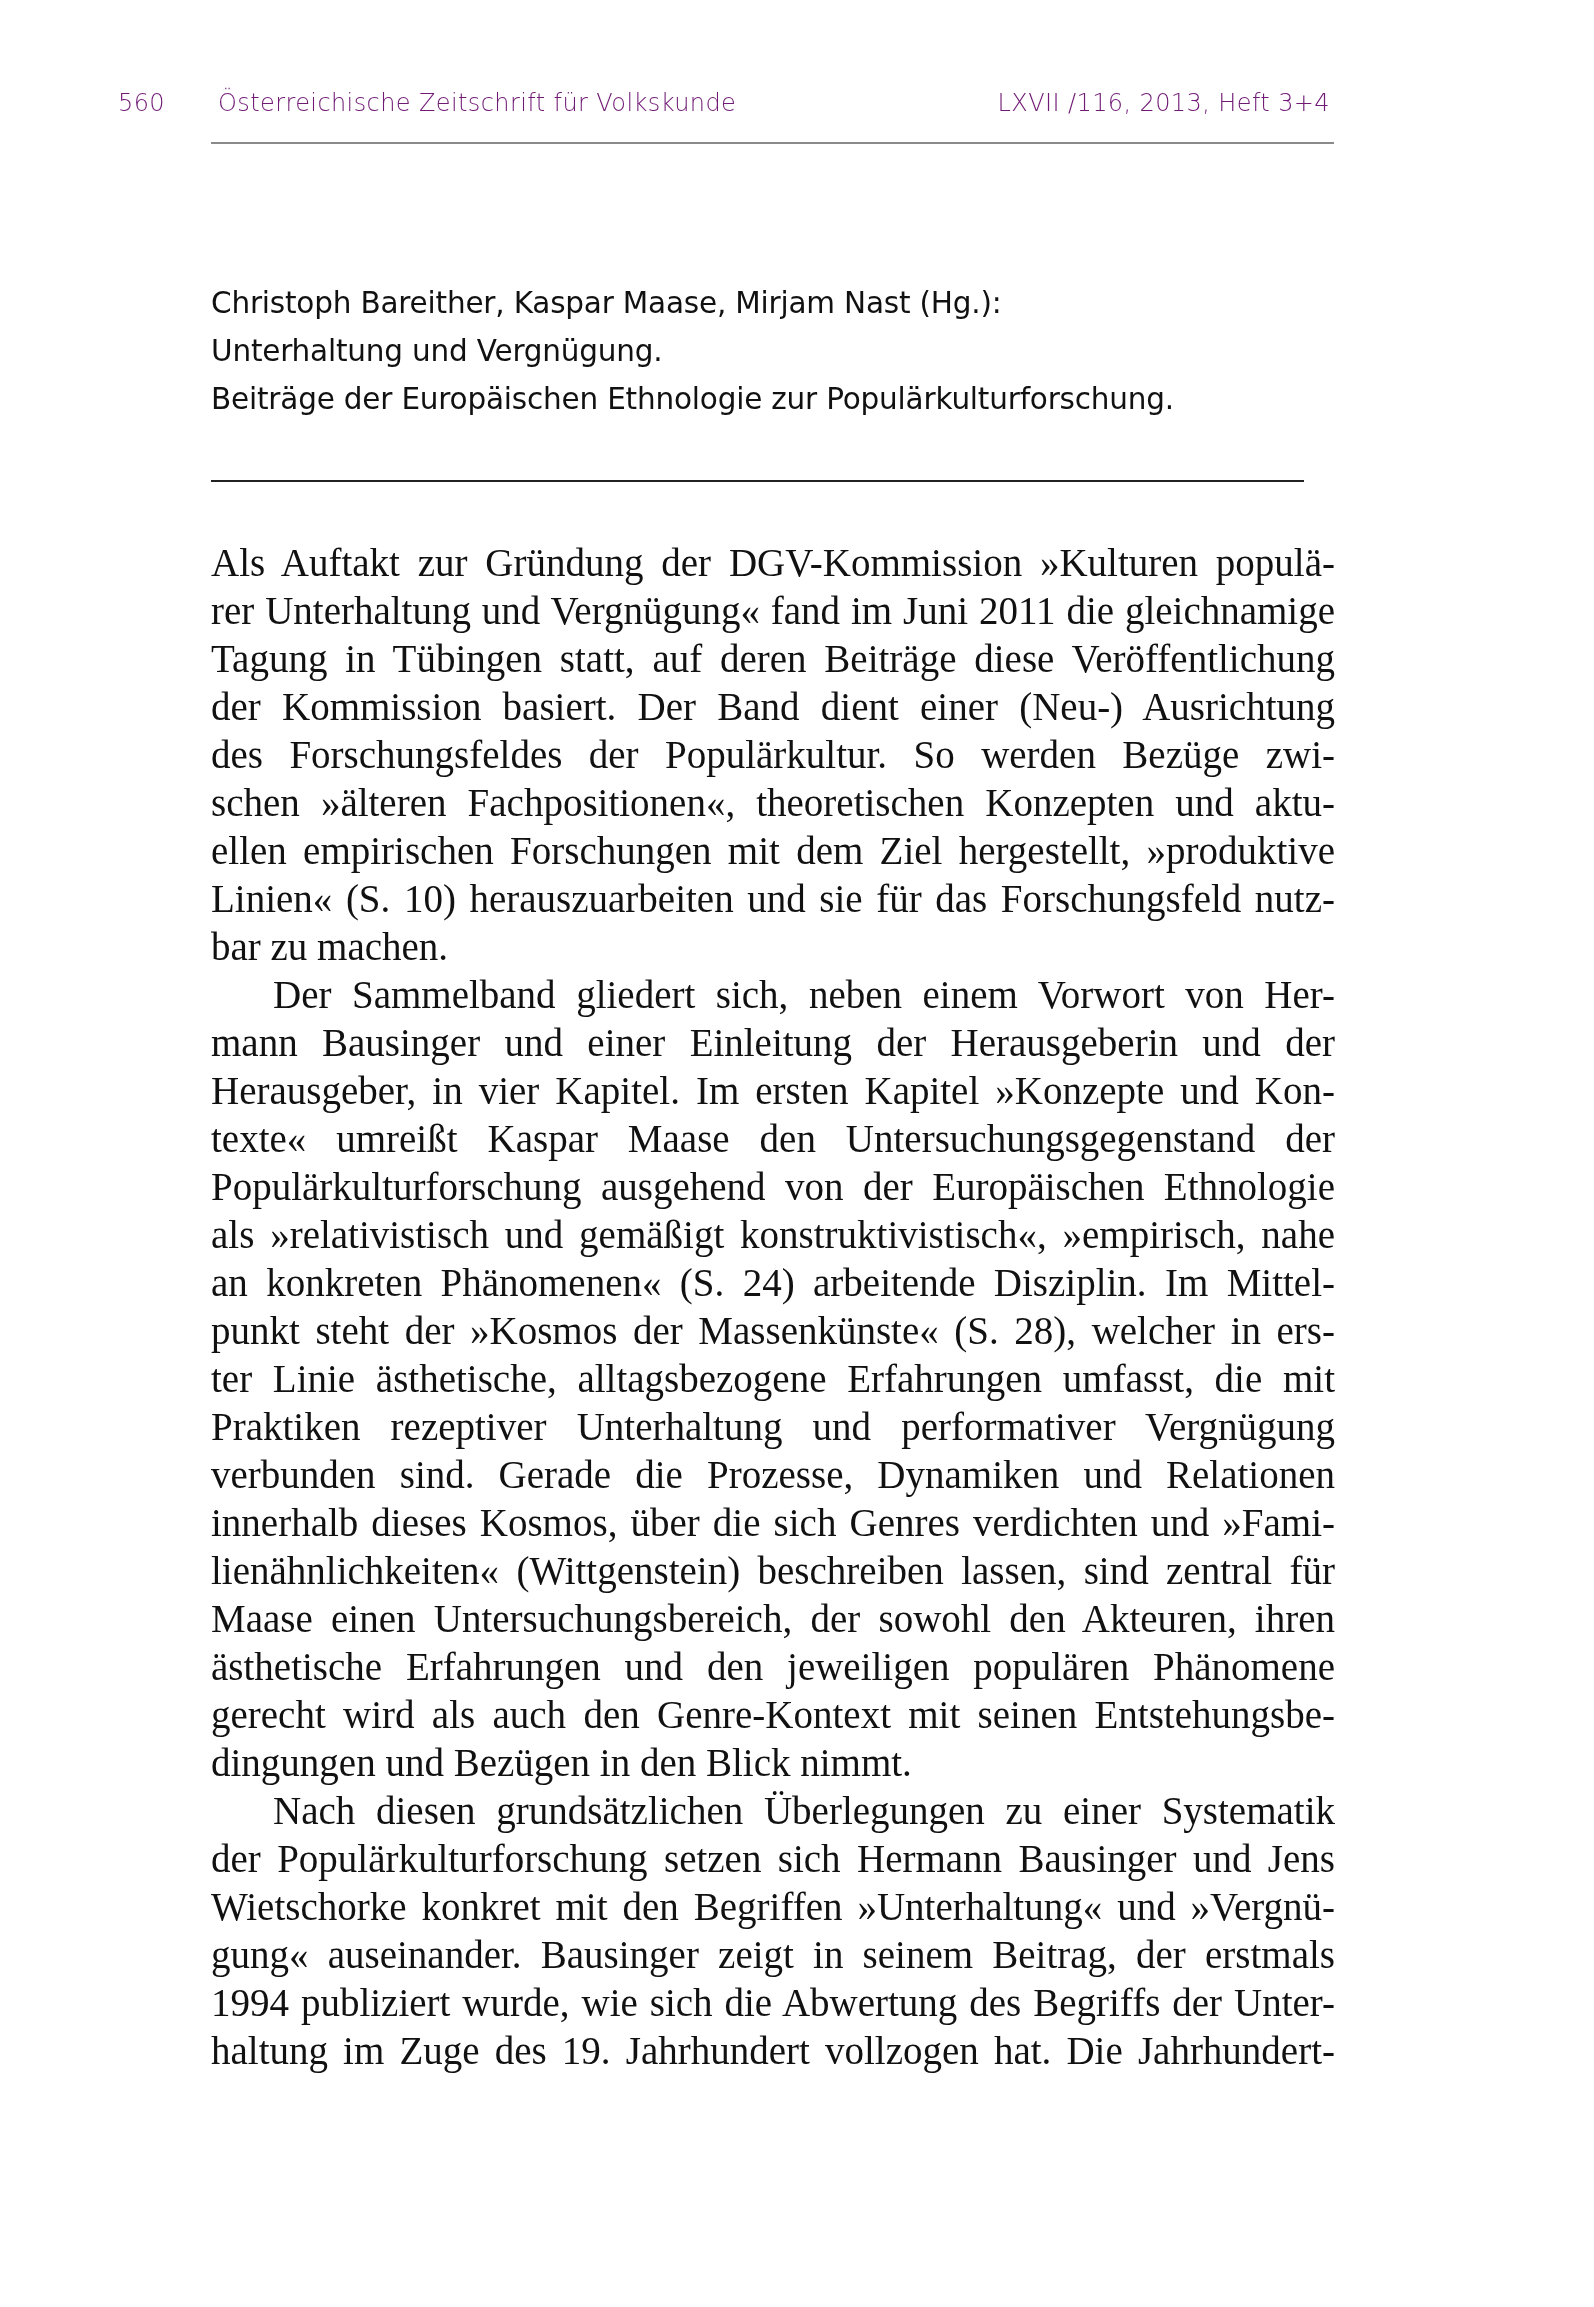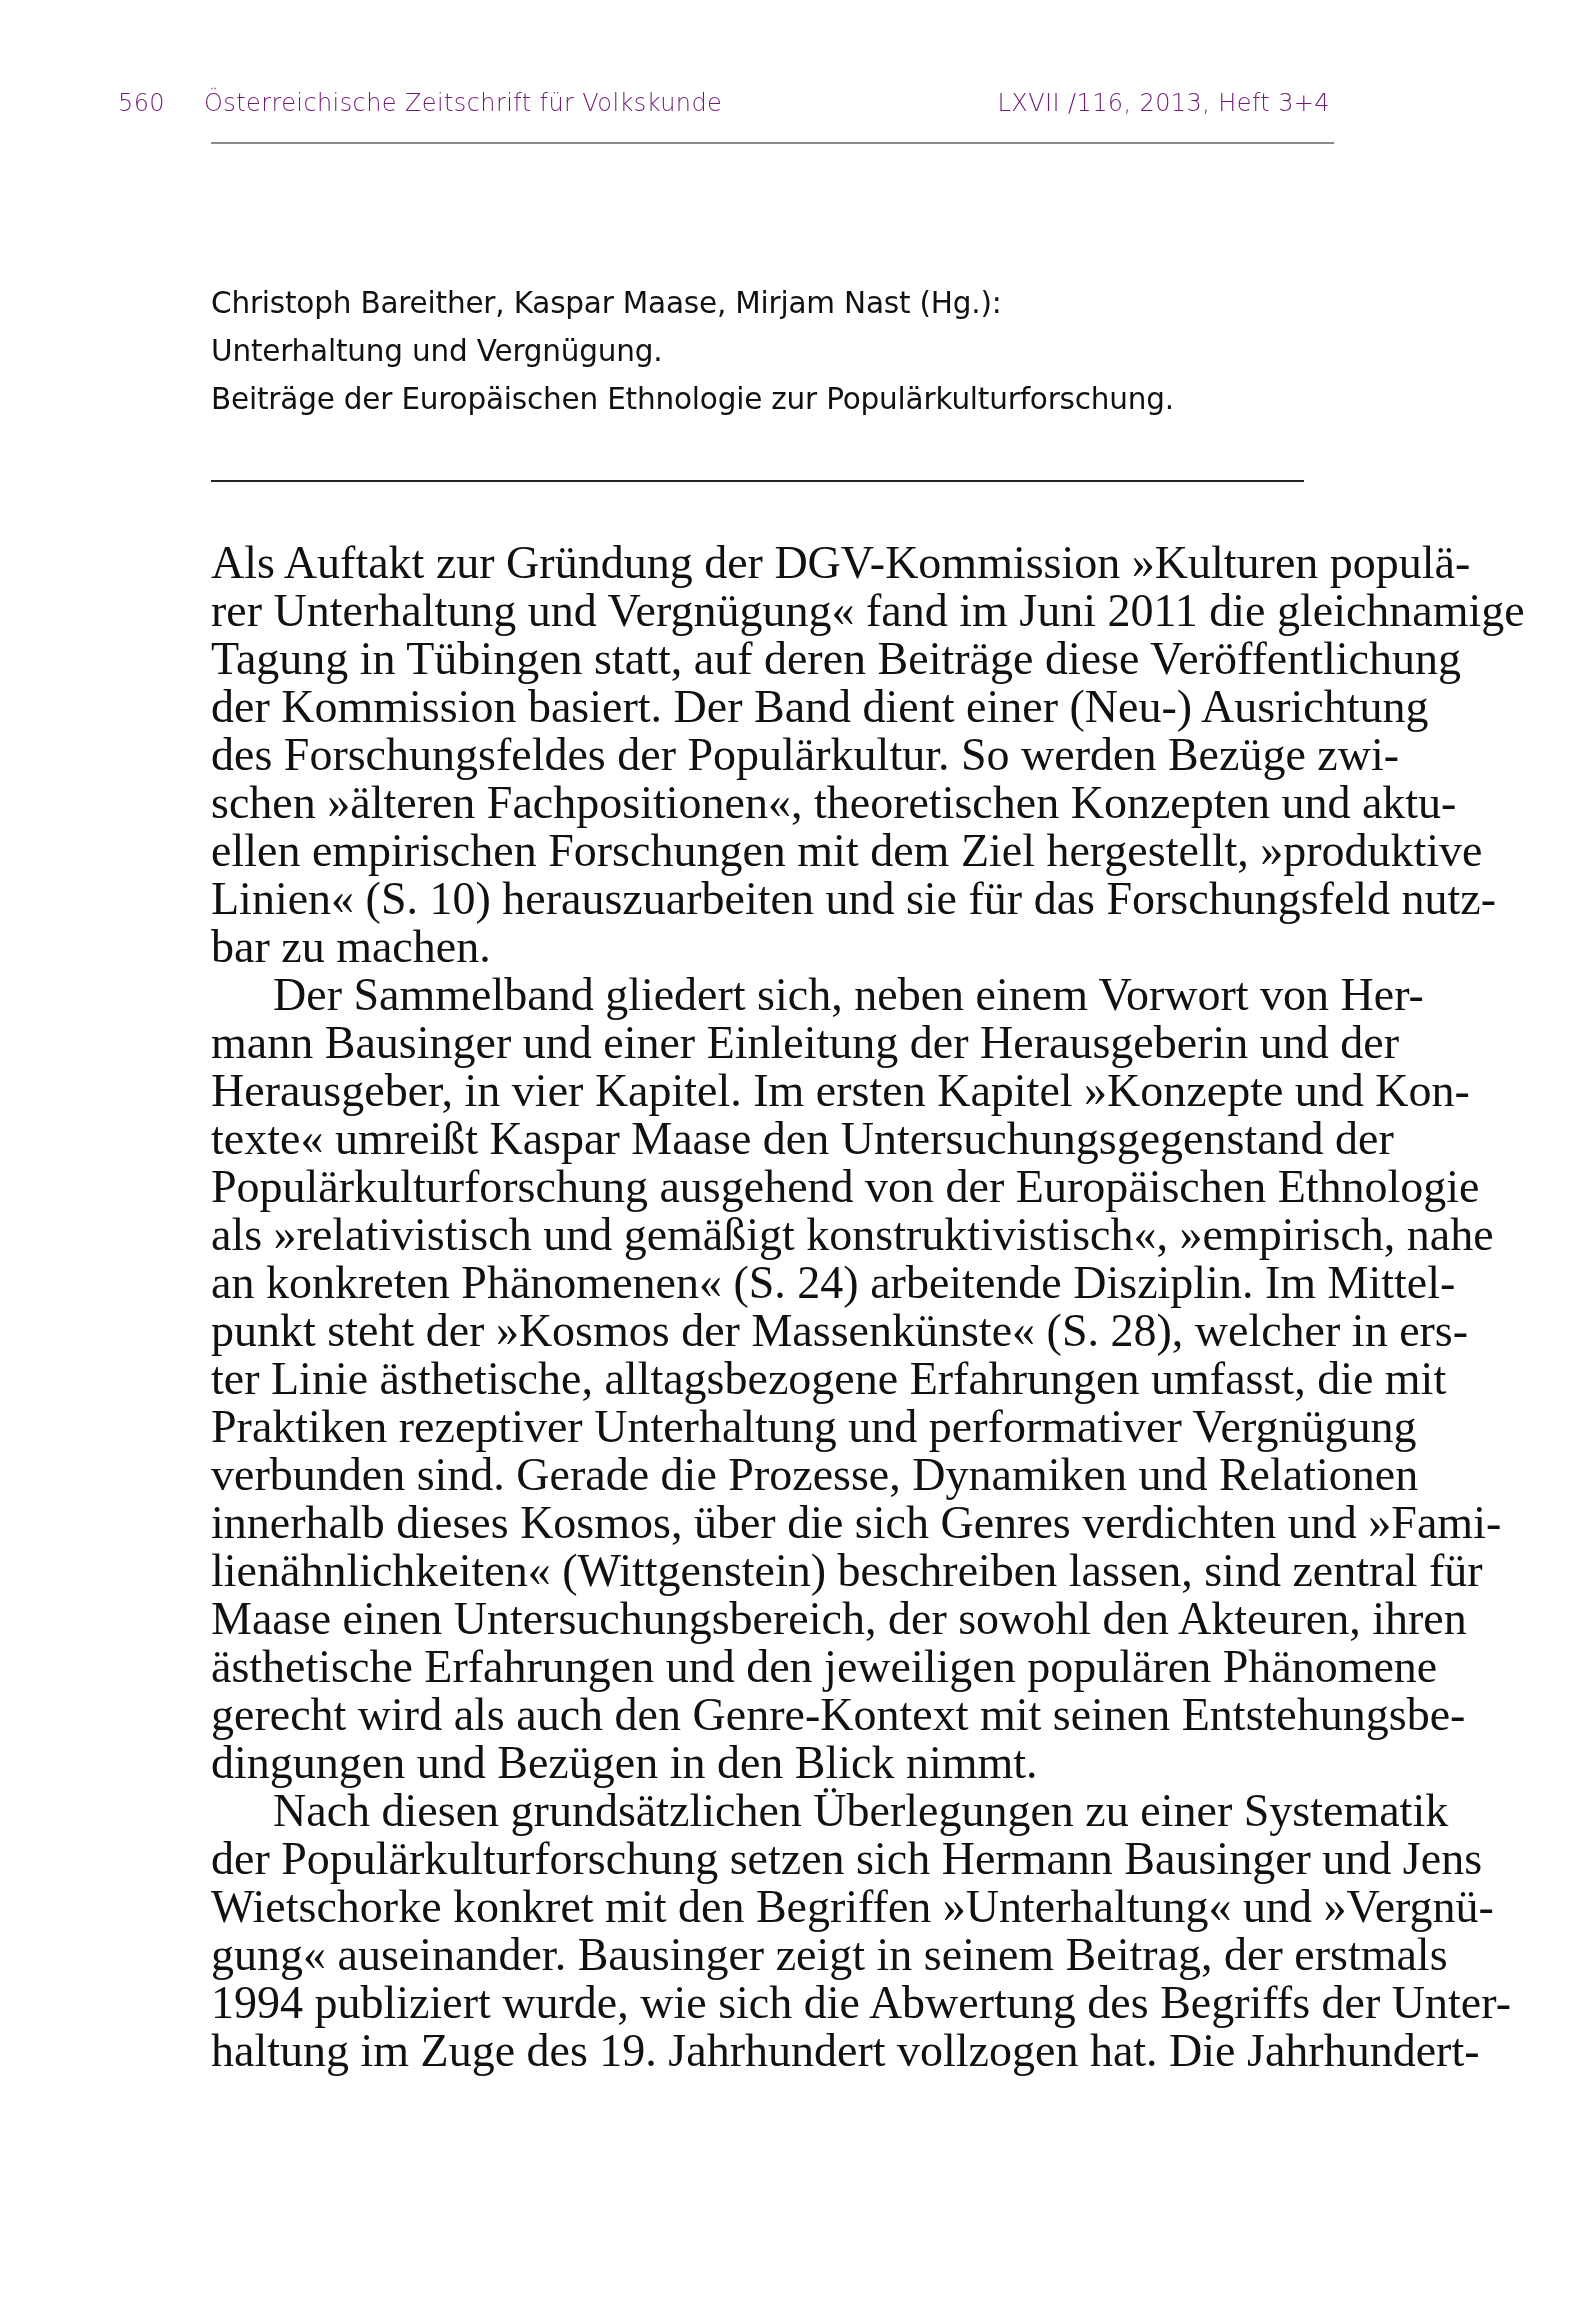--- a/index.html
+++ b/index.html
@@ -5,35 +5,35 @@
   html, body { margin: 0; padding: 0; background: #ffffff; }
   body { width: 1595px; height: 2307px; position: relative; overflow: hidden; }
   .page { position: absolute; left: 0; top: 0; width: 1595px; height: 2307px; background: #fff; }
 
   .running-head {
     position: absolute; top: 89px; left: 118px; width: 1212px; height: 40px;
     font-family: "DejaVu Sans", sans-serif; font-weight: 300;
     font-size: 24px; color: #701a75; letter-spacing: 0.4px;
   }
   .running-head .pgno { position: absolute; left: 0; top: 0; }
-  .running-head .journal { position: absolute; left: 86px; top: 0; }
+  .running-head .journal { position: absolute; left: 100px; top: 0; }
   .running-head .issue { position: absolute; right: 0; top: 0; }
   .head-rule { position: absolute; left: 211px; top: 142px; width: 1123px; height: 1.6px; background: #8a8a8a; }
 
   .biblio {
     position: absolute; left: 211px; top: 257px; width: 1124px;
     font-family: "DejaVu Sans", sans-serif; font-size: 29.5px; color: #111; margin-top: 22px;
   }
   .biblio .bline { height: 48px; line-height: 48px; white-space: nowrap; letter-spacing: -0.2px; }
   .biblio .light { color: #333; font-weight: 300; }
   .biblio-rule { position: absolute; left: 211px; top: 480px; width: 1093px; height: 2.4px; background: #222; }
 
   .body-text {
     position: absolute; left: 211px; top: 539px; width: 1124px;
-    font-family: "Liberation Serif", serif; font-size: 46px; color: #111;
+    font-family: "Liberation Serif", serif; font-size: 39px; color: #111;
   }
   .body-text .line {
     height: 48px; line-height: 48px; white-space: nowrap;
     text-align: justify; text-align-last: justify; overflow: visible;
   }
   .body-text .line.last { text-align-last: left; }
   .body-text .line.indent { padding-left: 62px; }
 </style>
 </head>
 <body>

